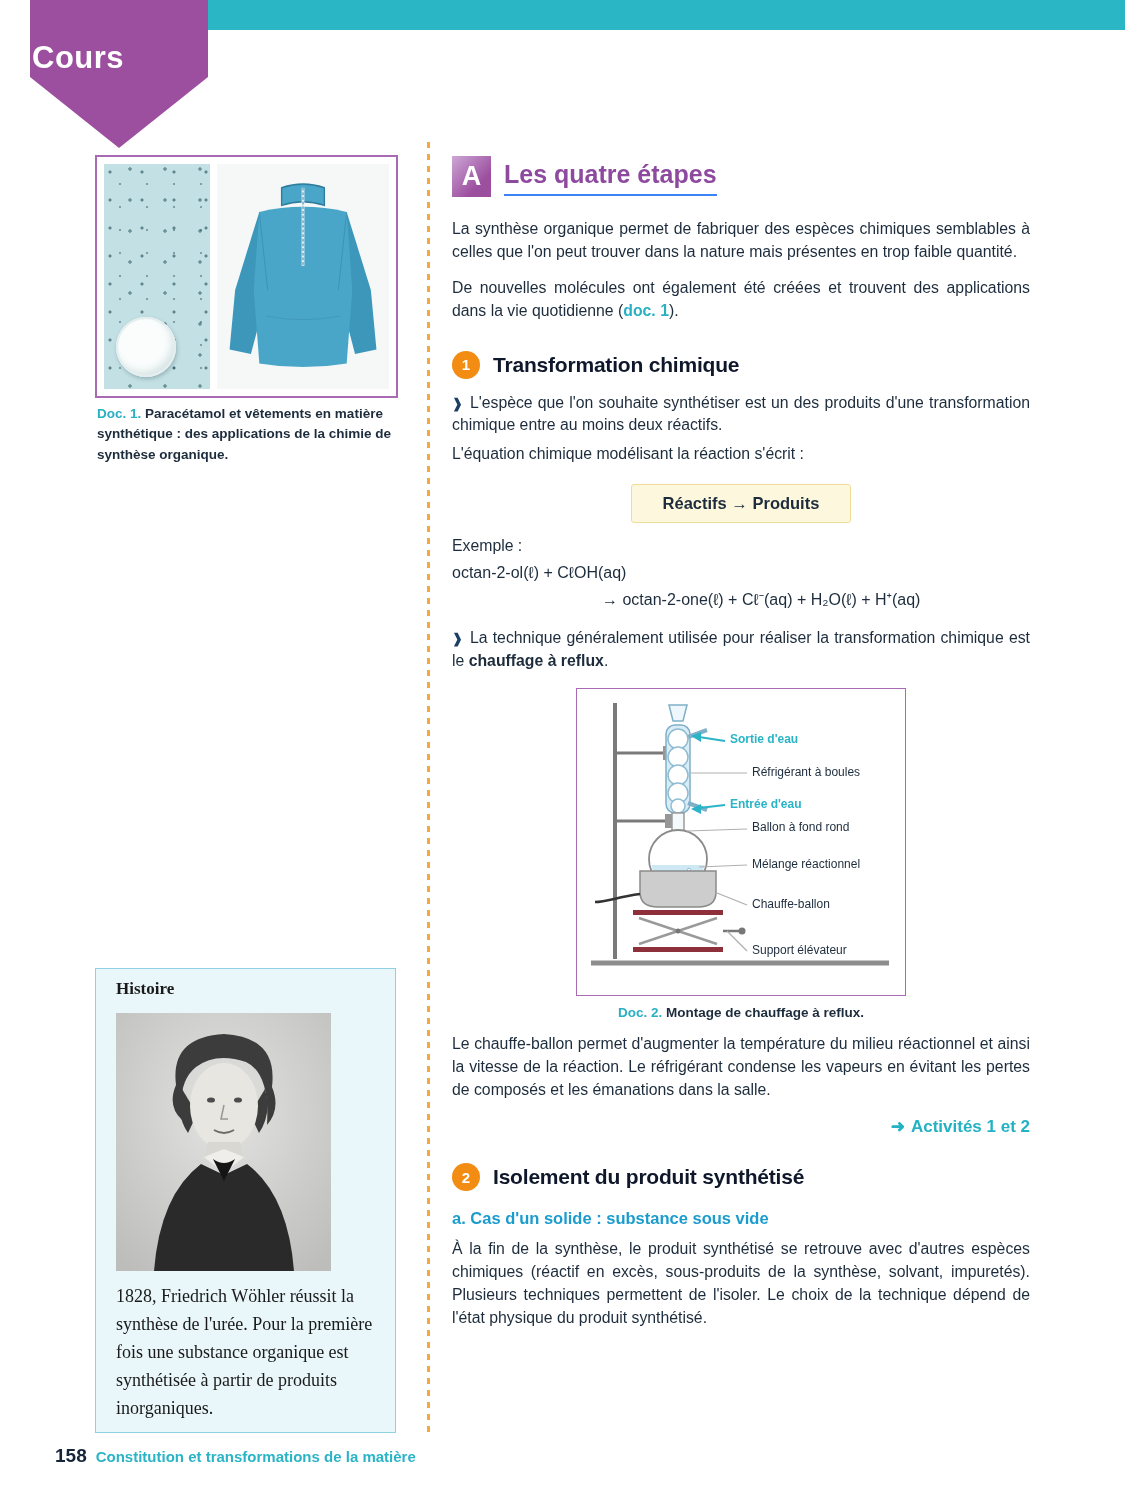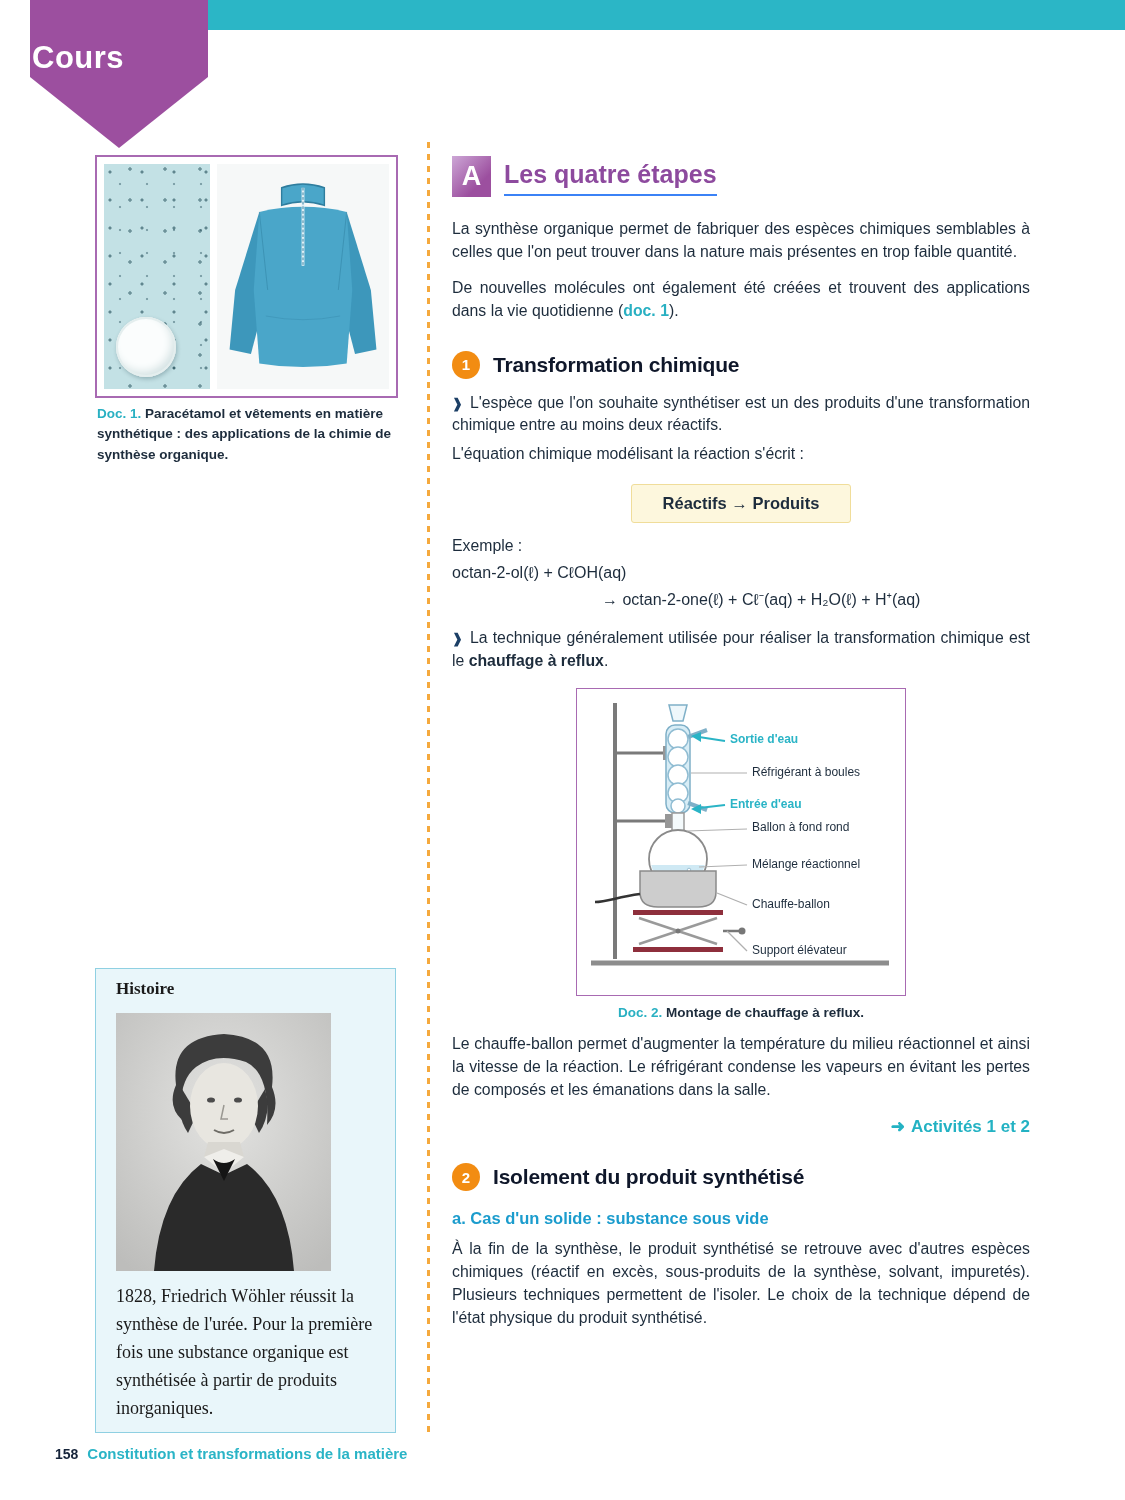--- a/index.html
+++ b/index.html
@@ -71,21 +71,21 @@
   .doc2-label { position:absolute; font-size:12px; white-space:nowrap; color:#1d2c3c; }
   .doc2-label.teal { color:#2ab4c6; font-weight:bold; }
   .doc2-caption { text-align:center; margin-top:9px; font-size:13.5px; font-weight:bold; }
 
   .activities { text-align:right; margin-top:14px; color:#23b2c3; font-weight:bold; font-size:17px; }
   .activities .arr { margin-right:6px; }
 
   .subsection { margin-top:18px; font-size:16.5px; font-weight:bold; color:#1b9ccd; }
 
   .footer { position:absolute; left:55px; top:1445px; display:flex; gap:9px; align-items:baseline; }
-  .footer-num { font-size:14px; font-weight:bold; color:#16243a; }
+  .footer-num { font-size:19px; font-weight:bold; color:#16243a; }
   .footer-title { font-size:15px; font-weight:bold; color:#2ab4c6; }
 </style>
 </head>
 <body>
 
 <div class="page">
 
   <div class="topbar"></div>
   <div class="cours-banner"></div>
   <div class="cours-label">Cours</div>

